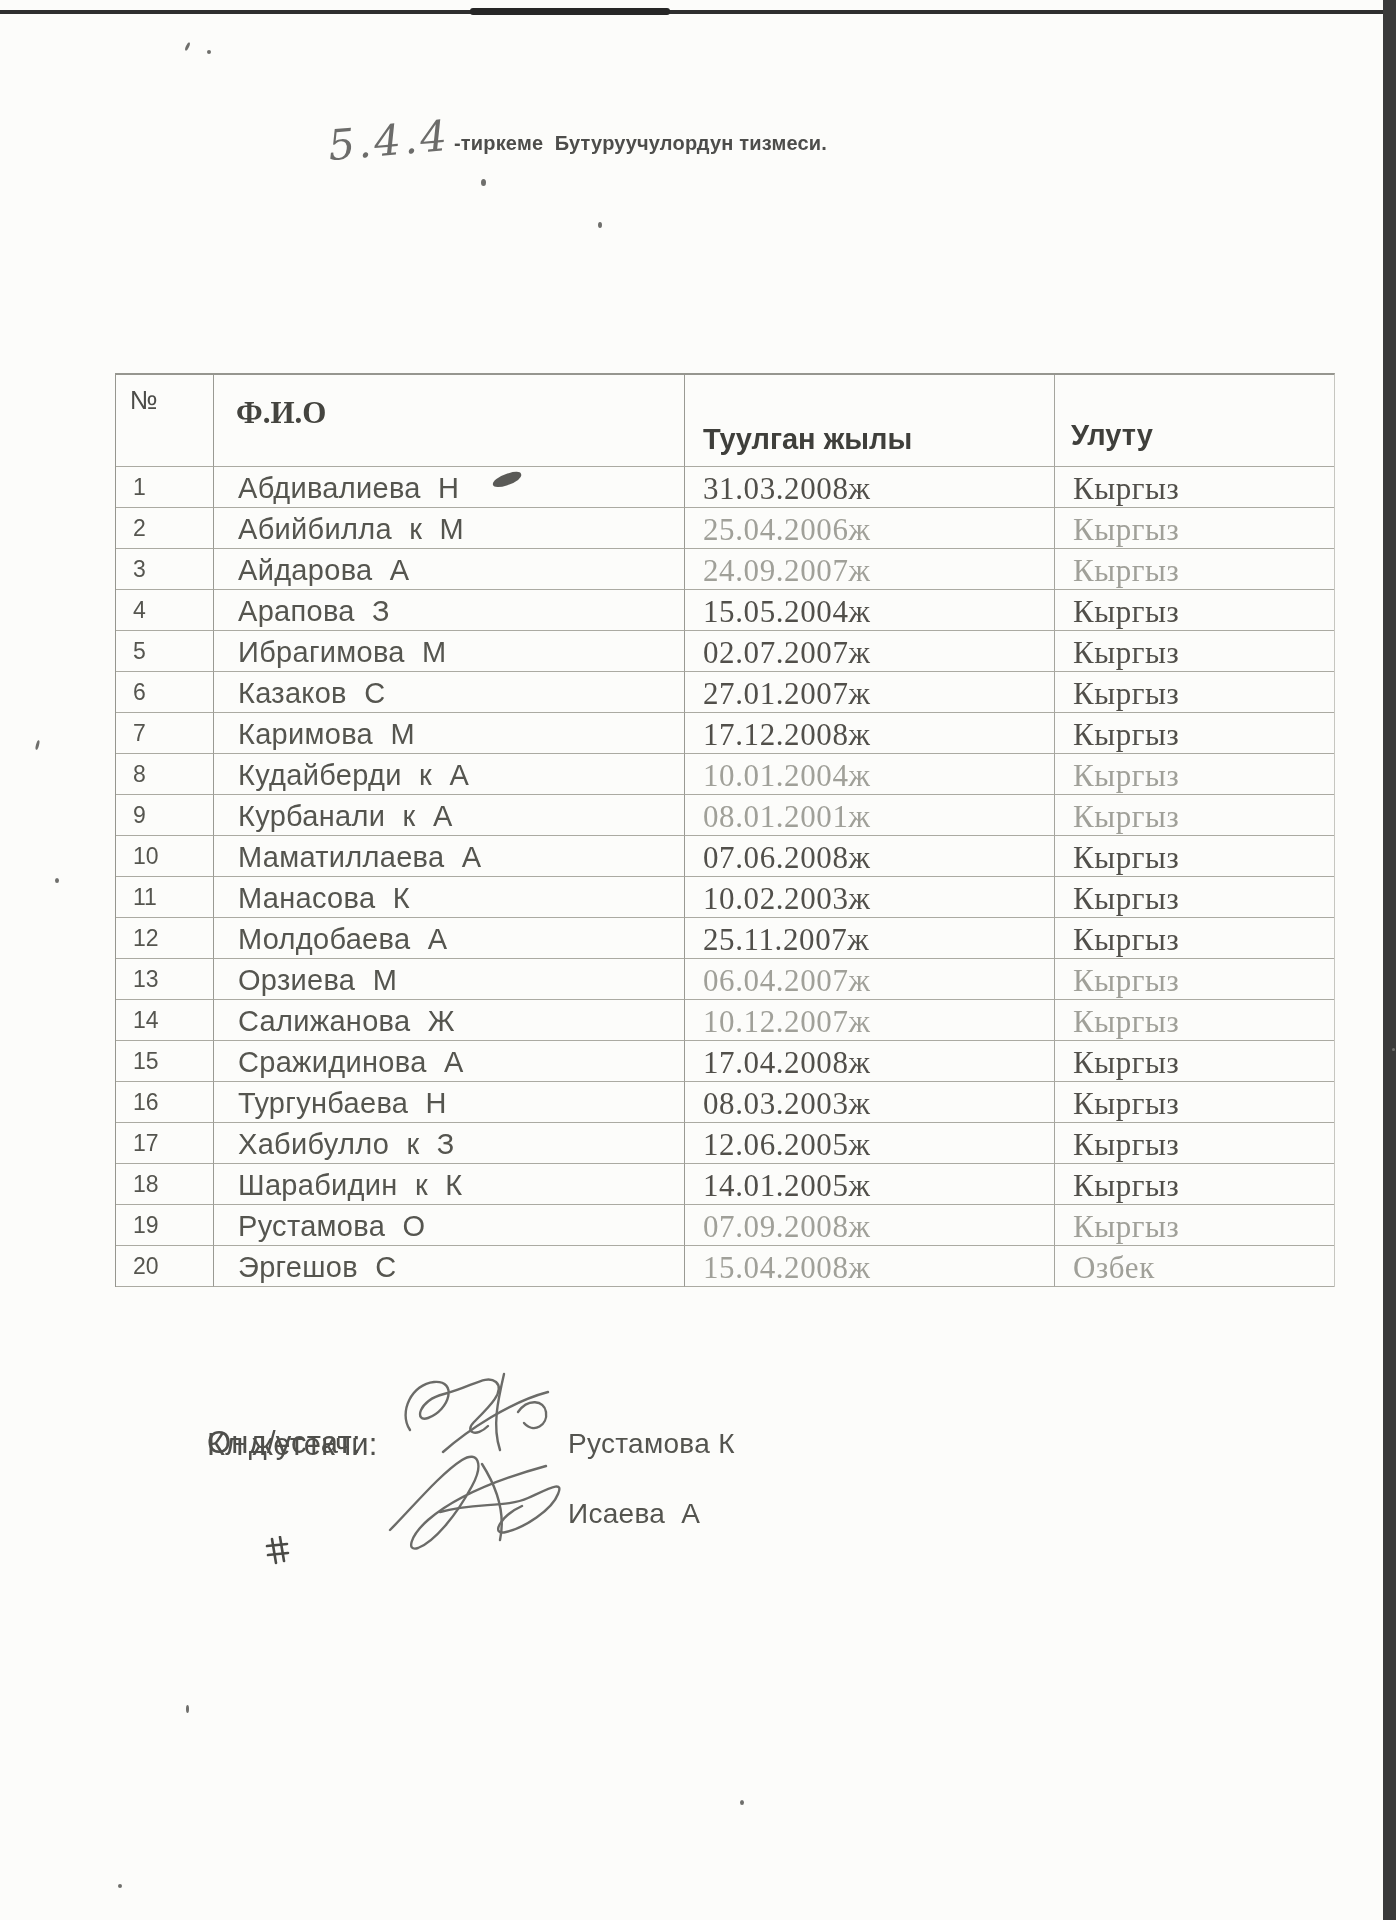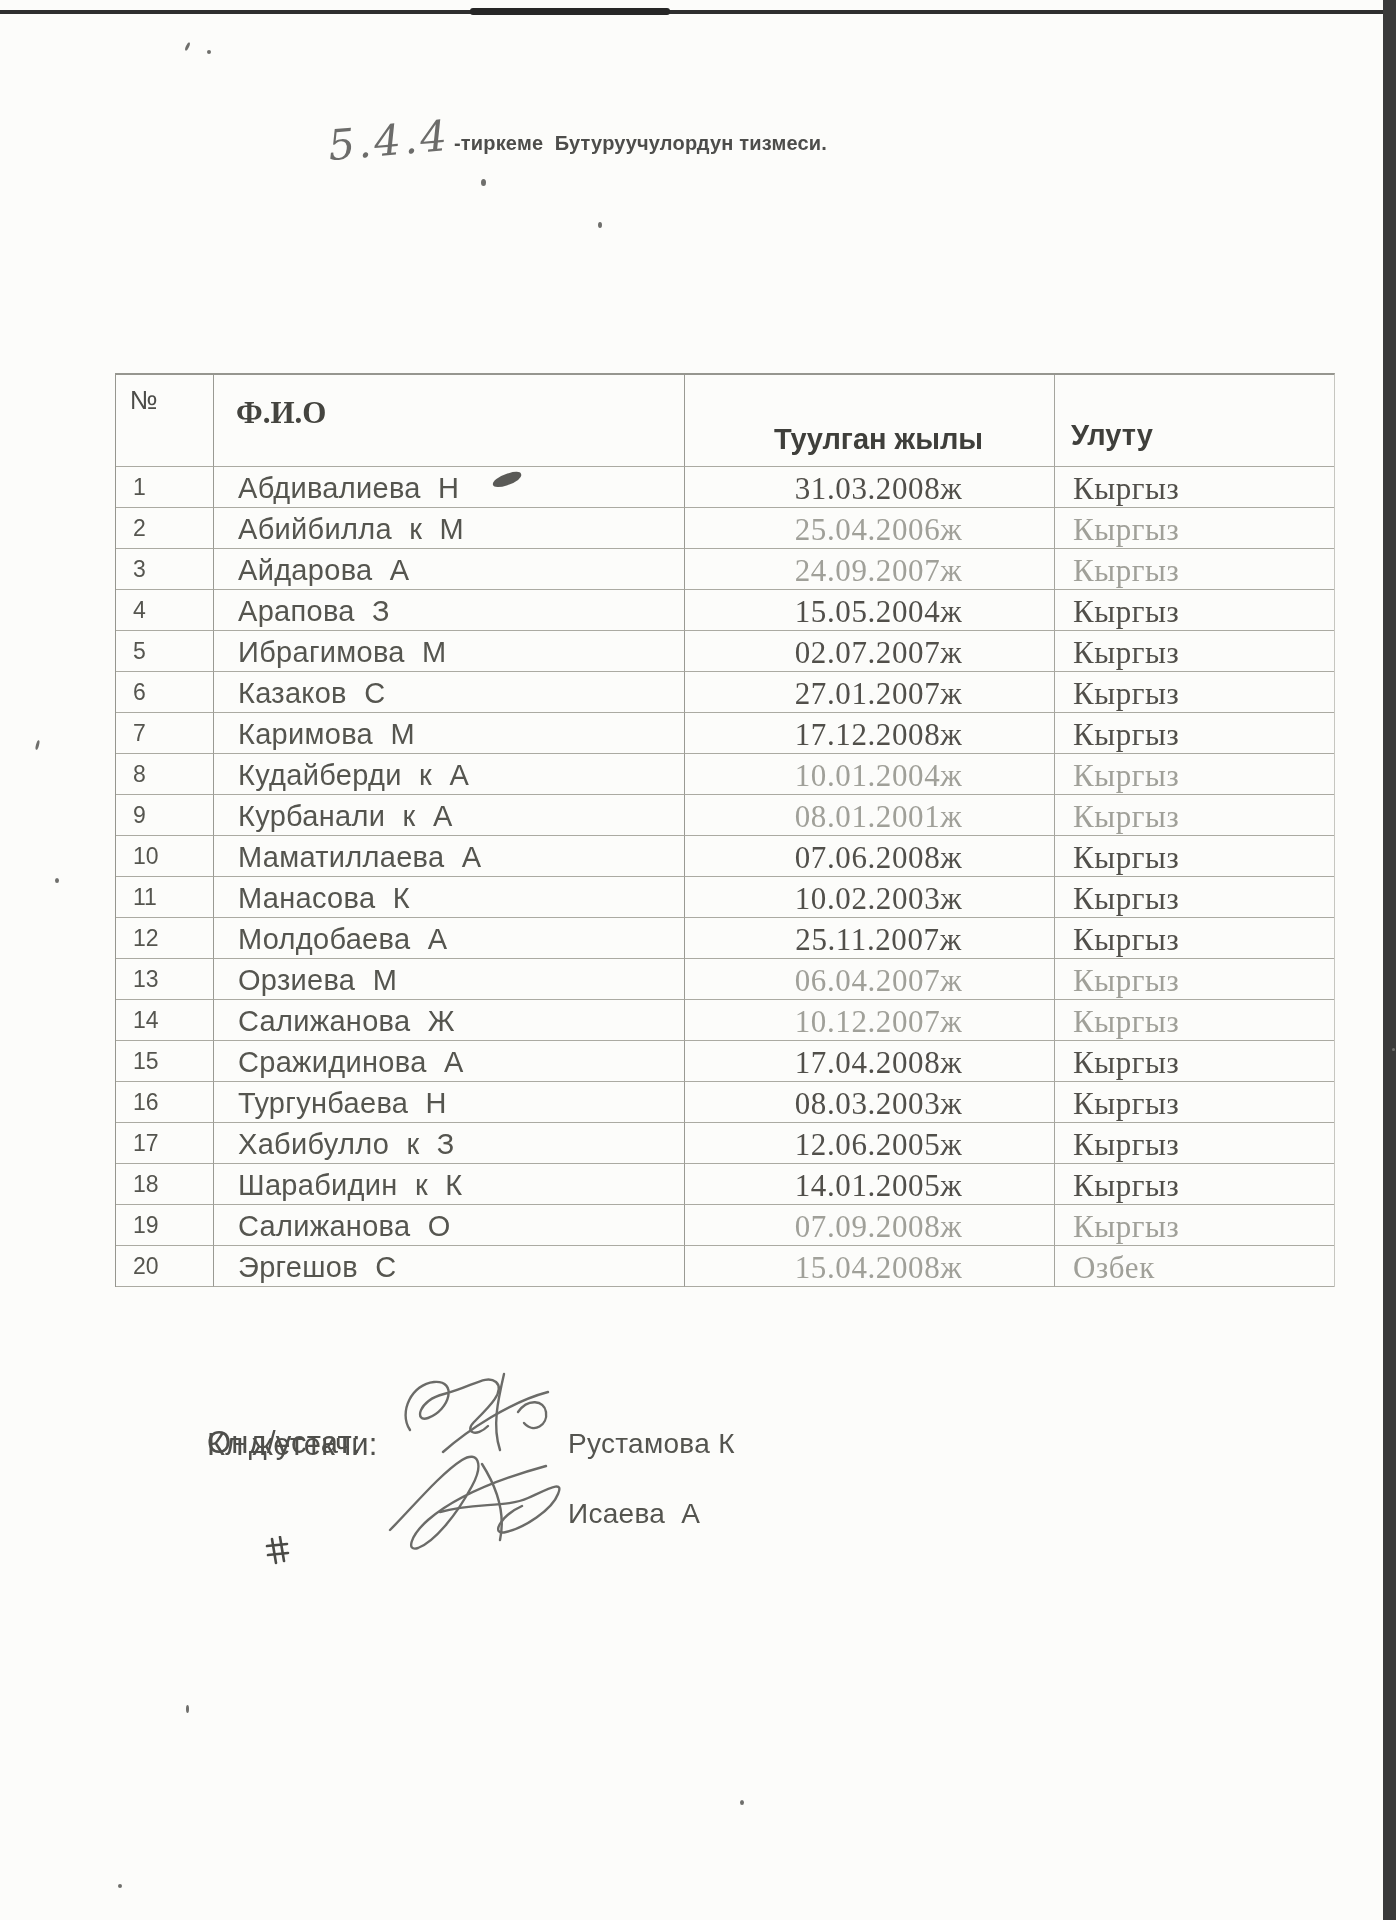--- a/index.html
+++ b/index.html
@@ -35,21 +35,21 @@
     position:absolute; left:115px; top:373px; width:1218px;
     display:grid; grid-template-columns:98px 471px 370px 279px;
     grid-template-rows:92px; grid-auto-rows:41px;
     border-top:2px solid #96968f;
     border-left:1px solid #96968f;
     border-right:1px solid #c6c6c0;
   }
   .th, .td { box-sizing:border-box; border-bottom:1px solid #abaaa2; overflow:hidden; white-space:nowrap; }
   .v1 { border-right:1px solid #9a9a93; }
   .v2 { border-right:1px solid #9a9a93; }
-  .v3 { border-right:1px solid #a5a59e;text-align:center; }
+  .v3 { border-right:1px solid #a5a59e; }
   .th-num   { font-size:26px; color:#4c4c48; padding:10px 0 0 14px; }
   .th-name  { font-family:"Liberation Serif", serif; font-weight:bold; font-size:31px; color:#44443f; padding:20px 0 0 22px; }
   .th-birth { font-weight:bold; font-size:29px; color:#3f3f3b; padding:48px 0 0 18px; }
   .th-nation{ font-weight:bold; font-size:29px; color:#3f3f3b; padding:44px 0 0 16px; }
   .td-num   { font-size:23px; color:#55554f; padding:7px 0 0 17px; }
   .td-name  { font-size:29px; color:#55554f; padding:5px 0 0 24px; word-spacing:9px; letter-spacing:.3px; }
   .td-birth { font-family:"Liberation Serif", serif; font-size:31px; color:#514f4a; padding:4px 0 0 18px; letter-spacing:.6px; }
   .td-nation{ font-family:Liberation Serif, serif; font-size:31px; color:#514f4a; padding:4px 0 0 18px; letter-spacing:.6px; }
   .faded { color:#a0a099 !important; }
   .tr { display:contents; }
@@ -214,21 +214,21 @@
 
     <div class="tr">
       <div class="td td-num v1">18</div>
       <div class="td td-name v2">Шарабидин к К</div>
       <div class="td td-birth v3">14.01.2005ж</div>
       <div class="td td-nation">Кыргыз</div>
     </div>
 
     <div class="tr">
       <div class="td td-num v1">19</div>
-      <div class="td td-name v2">Салижанова О</div>
+      <div class="td td-name v2">Рустамова О</div>
       <div class="td td-birth v3 faded">07.09.2008ж</div>
       <div class="td td-nation faded">Кыргыз</div>
     </div>
 
     <div class="tr">
       <div class="td td-num v1">20</div>
       <div class="td td-name v2">Эргешов С</div>
       <div class="td td-birth v3 faded">15.04.2008ж</div>
       <div class="td td-nation faded">Озбек</div>
     </div>

